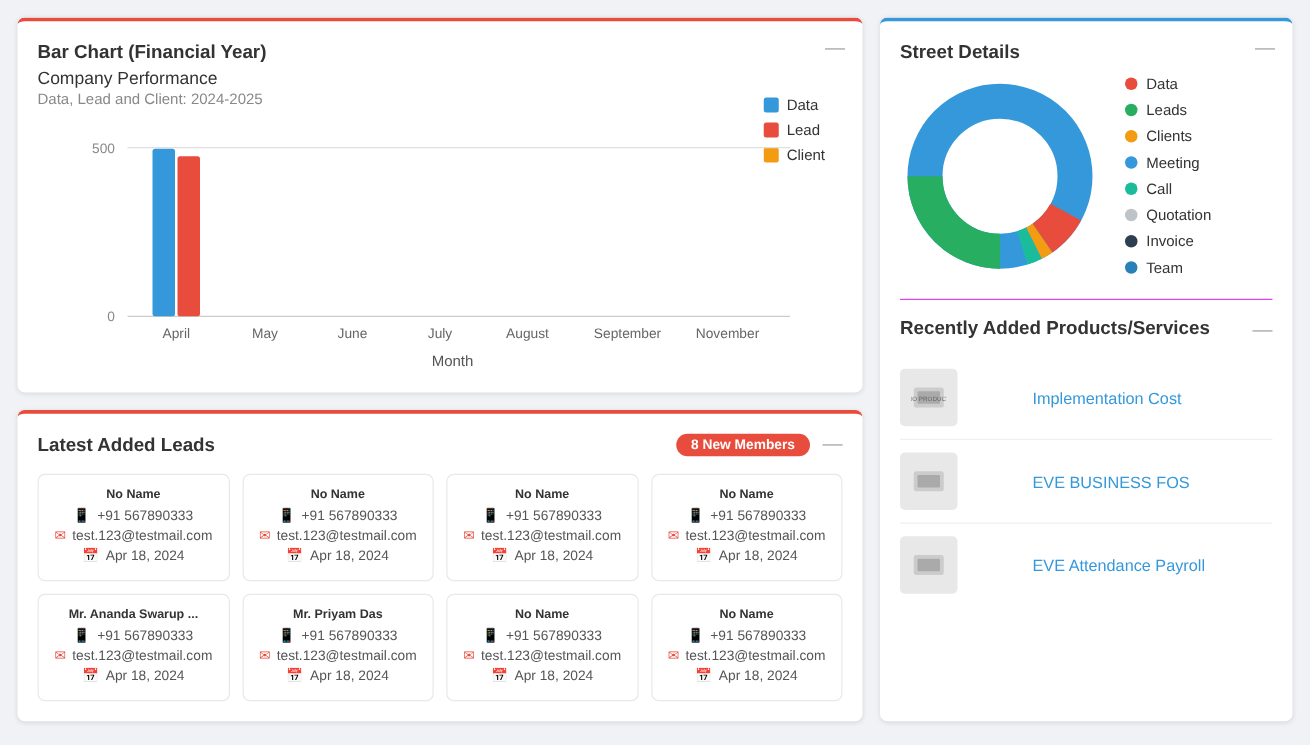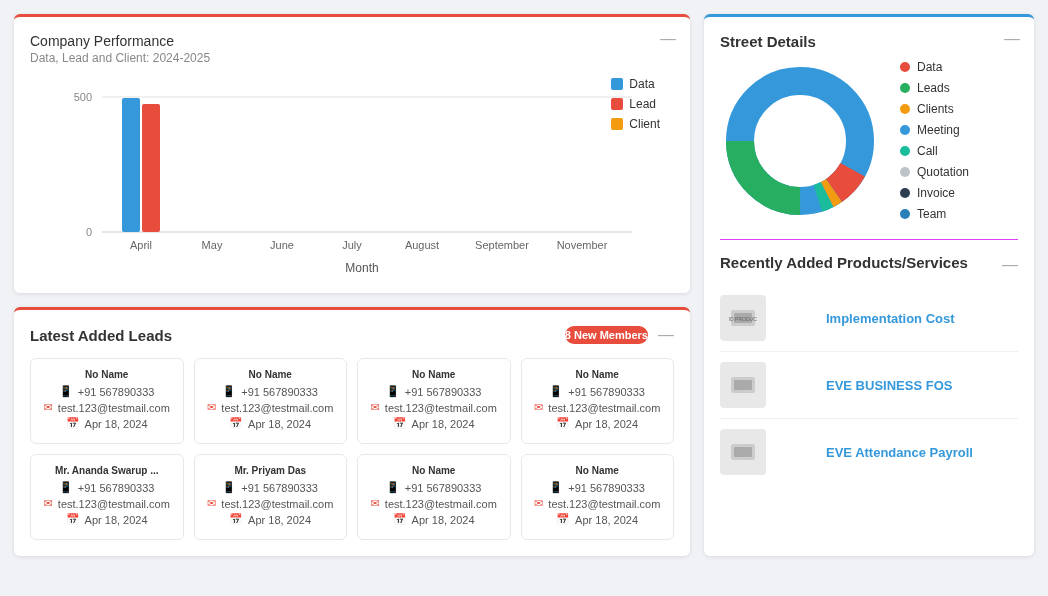--- a/index.html
+++ b/index.html
@@ -128,21 +128,21 @@
     .leads-header-right {
       display: flex;
       align-items: center;
       gap: 10px;
     }
     .badge {
       background: #e74c3c;
       color: #fff;
       font-size: 11px;
       font-weight: 600;
-      padding: 3px 0;
+      padding: 3px 12px;
       border-radius: 12px;
     }
     .leads-grid {
       display: grid;
       grid-template-columns: repeat(4, 1fr);
       gap: 10px;
     }
     .lead-card {
       border: 1px solid #e8e8e8;
       border-radius: 6px;
@@ -185,32 +185,33 @@
       height: 46px;
       background: #e8e8e8;
       border-radius: 4px;
       display: flex;
       align-items: center;
       justify-content: center;
       flex-shrink: 0;
     }
     .product-name {
       font-size: 13px;
-      font-weight: 700;
+      font-weight: 400;
       color: #3498db;
       padding-left: 48px;
     }
   </style>
 </head>
 <body>
 
 <div class="dashboard">
 
   <div class="card bar-chart-card">
     <span class="card-minimize">—</span>
+    <div class="card-title">Bar Chart (Financial Year)</div>
     <div style="font-size:14px;font-weight:500;color:#333;margin-bottom:2px;">Company Performance</div>
     <div class="card-subtitle">Data, Lead and Client: 2024-2025</div>
 
     <div class="chart-legend">
       <div class="legend-item">
         <div class="legend-dot" style="background:#3498db;"></div>
         <span>Data</span>
       </div>
       <div class="legend-item">
         <div class="legend-dot" style="background:#e74c3c;"></div>

